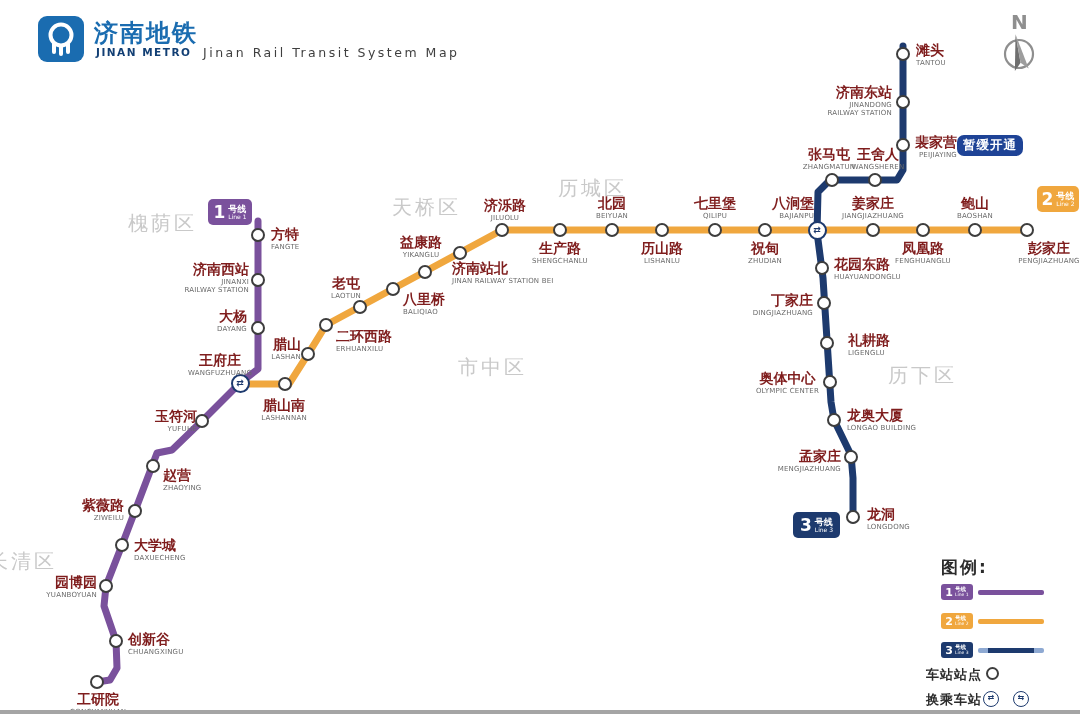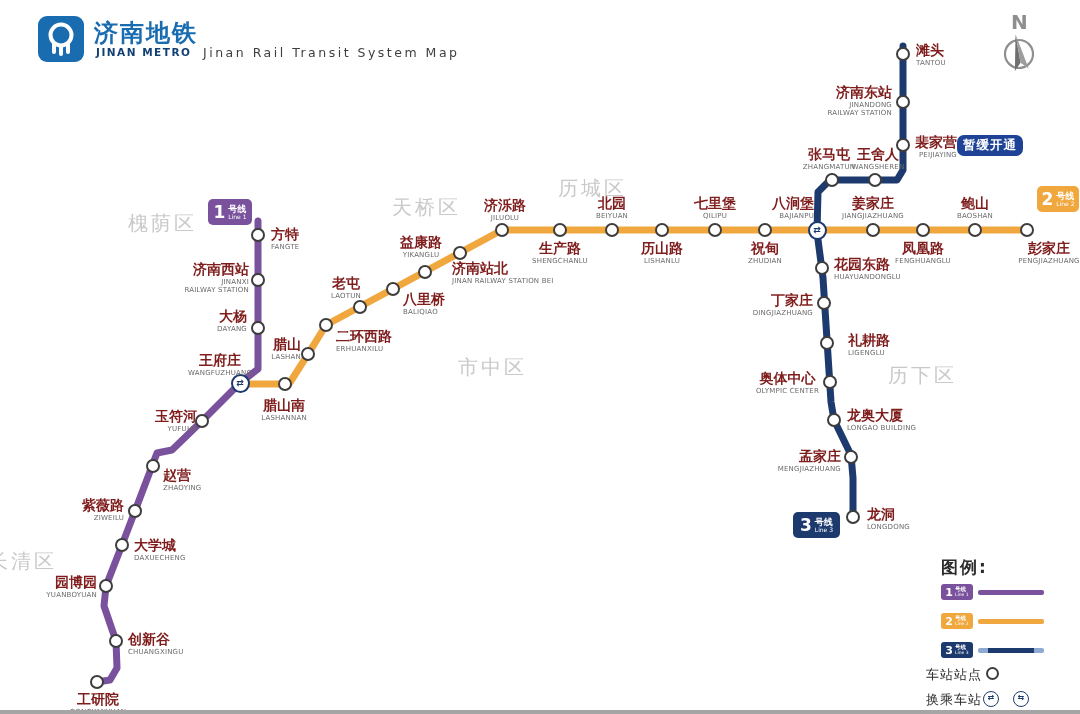--- a/index.html
+++ b/index.html
@@ -32,21 +32,21 @@
       padding:2px 6px;border-radius:7px;letter-spacing:1px;}
   
   .legend-title{position:absolute;font-size:17px;font-weight:700;color:#2b2b2b;letter-spacing:2px;z-index:5;}
   .legend-badge{position:absolute;z-index:5;width:32px;height:16px;border-radius:3px;color:#fff;
       display:flex;align-items:center;justify-content:center;gap:2px;}
   .legend-badge .num{font-size:11px;font-weight:700;line-height:1;}
   .legend-badge .stack{display:flex;flex-direction:column;line-height:1;}
   .legend-badge .stack .cn{font-size:5.5px;font-weight:700;}
   .legend-badge .stack .en{font-size:4.5px;}
   .legend-line{position:absolute;z-index:5;height:5px;border-radius:2px;}
-  .legend-text{position:absolute;z-index:5;font-size:13px;font-weight:400;color:#2b2b2b;letter-spacing:1px;}
+  .legend-text{position:absolute;z-index:5;font-size:13px;font-weight:700;color:#2b2b2b;letter-spacing:1px;}
   .legend-circle{position:absolute;z-index:5;width:13px;height:13px;border:2px solid #3d3d3d;border-radius:50%;background:#fff;box-sizing:border-box;}
   .legend-transfer{position:absolute;z-index:5;width:16px;height:16px;border:1.8px solid #1d3a6e;border-radius:50%;
       background:#fff;box-sizing:border-box;color:#1d3a6e;font-size:8px;line-height:12px;text-align:center;font-weight:700;}
   .compass-n{position:absolute;font-size:20px;font-weight:600;color:#8f8f8f;z-index:5;}
   .bottom-bar{position:absolute;left:0;bottom:0;width:1080px;height:4px;background:#a5a5a5;z-index:5;}
 </style>
 </head>
 <body>
 
 <div class="stage">

